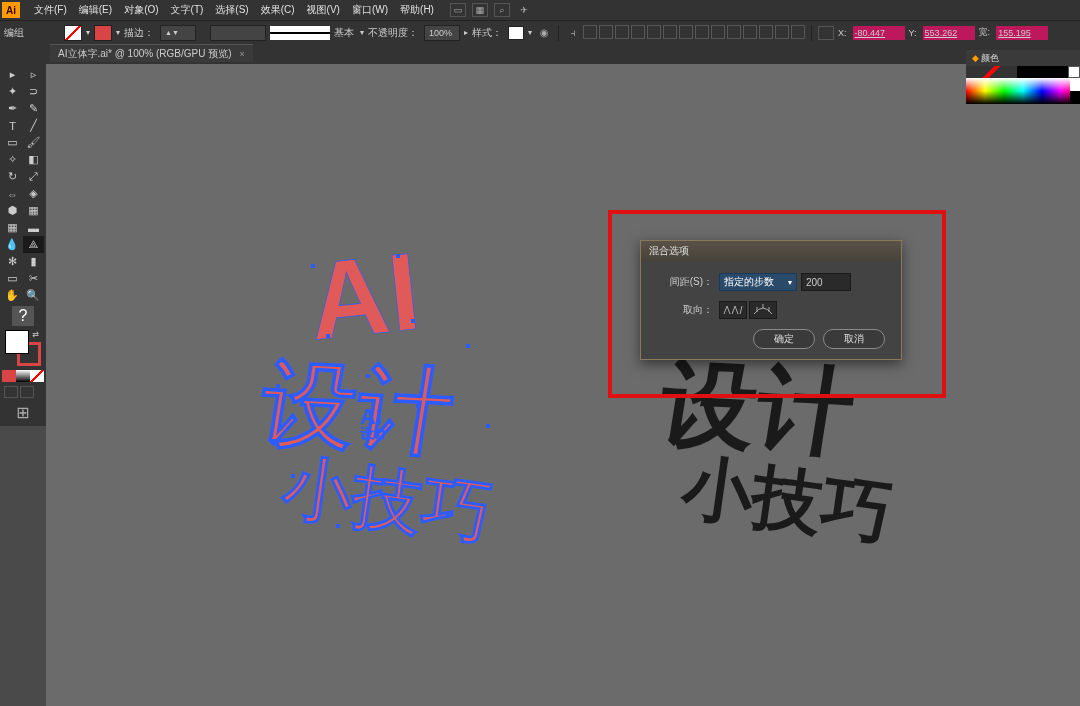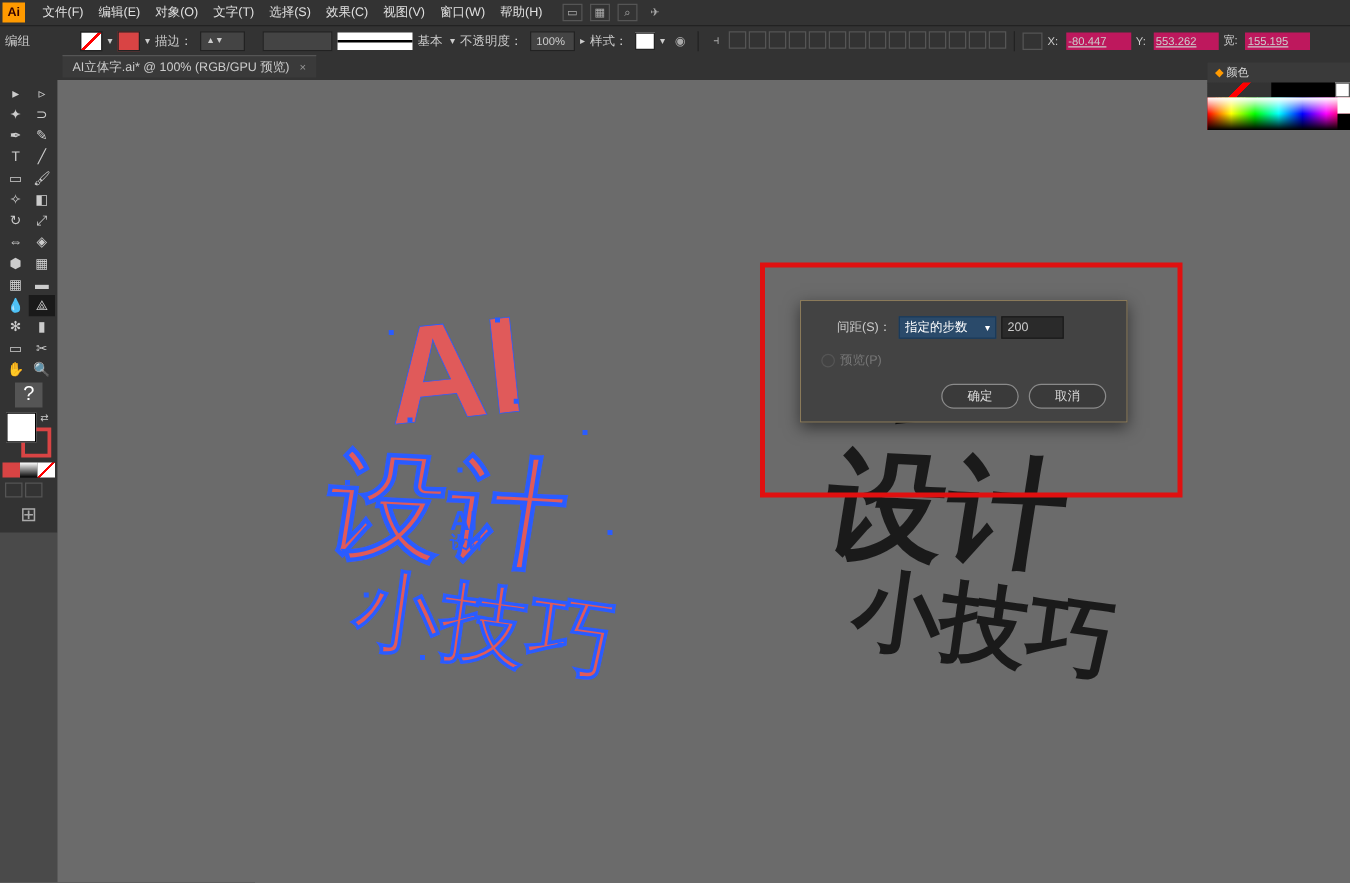--- a/index.html
+++ b/index.html
@@ -293,32 +293,43 @@
         <text x="150" y="110" font-size="110" font-weight="900" text-anchor="middle" transform="rotate(-6 150 90)">AI</text>
         <text x="160" y="218" font-size="96" font-weight="900" text-anchor="middle" transform="rotate(3 160 200) skewX(-6)">设计</text>
         <text x="170" y="300" font-size="70" font-weight="900" text-anchor="middle" transform="rotate(8 170 285)">小技巧</text>
       </g>
     </svg>
   </div>
 
   <div class="highlight-box"></div>
 
   <div class="dialog">
+    <div class="dialog-title">混合选项</div>
     <div class="dialog-body">
       <div class="dlg-row">
         <span class="dlg-label">间距(S)：</span>
         <div class="dlg-select">
           <span>指定的步数</span>
             <span class="arrow">▾</span>
         </div>
         <input class="dlg-input" value="200" style="">
       </div>
-      <div class="dlg-check-row">
-        <div class="dlg-check"></div>
-        <span>预览(P)</span>
+      <div class="dlg-row">
+        <span class="dlg-label">取向：</span>
+        <div class="orient-btn">
+          <svg viewBox="0 0 20 12">
+              <path d="M1 10 L4 2 L7 10 M9 10 L12 2 L15 10 M17 10 L19 2" stroke="#aaa" fill="none" stroke-width="1"></path>
+            </svg>
+        </div>
+        <div class="orient-btn">
+          <svg viewBox="0 0 20 12">
+              <path d="M1 10 Q10 -2 19 10" stroke="#aaa" fill="none" stroke-width="1"></path>
+              <path d="M4 8 L4 3 M10 4 L10 0 M16 8 L16 3" stroke="#aaa" stroke-width="1"></path>
+            </svg>
+        </div>
       </div>
       <div class="dlg-buttons">
         <div class="dlg-btn">确定</div>
         <div class="dlg-btn">取消</div>
       </div>
     </div>
   </div>
 </div>
 
 <div class="right-panel">

